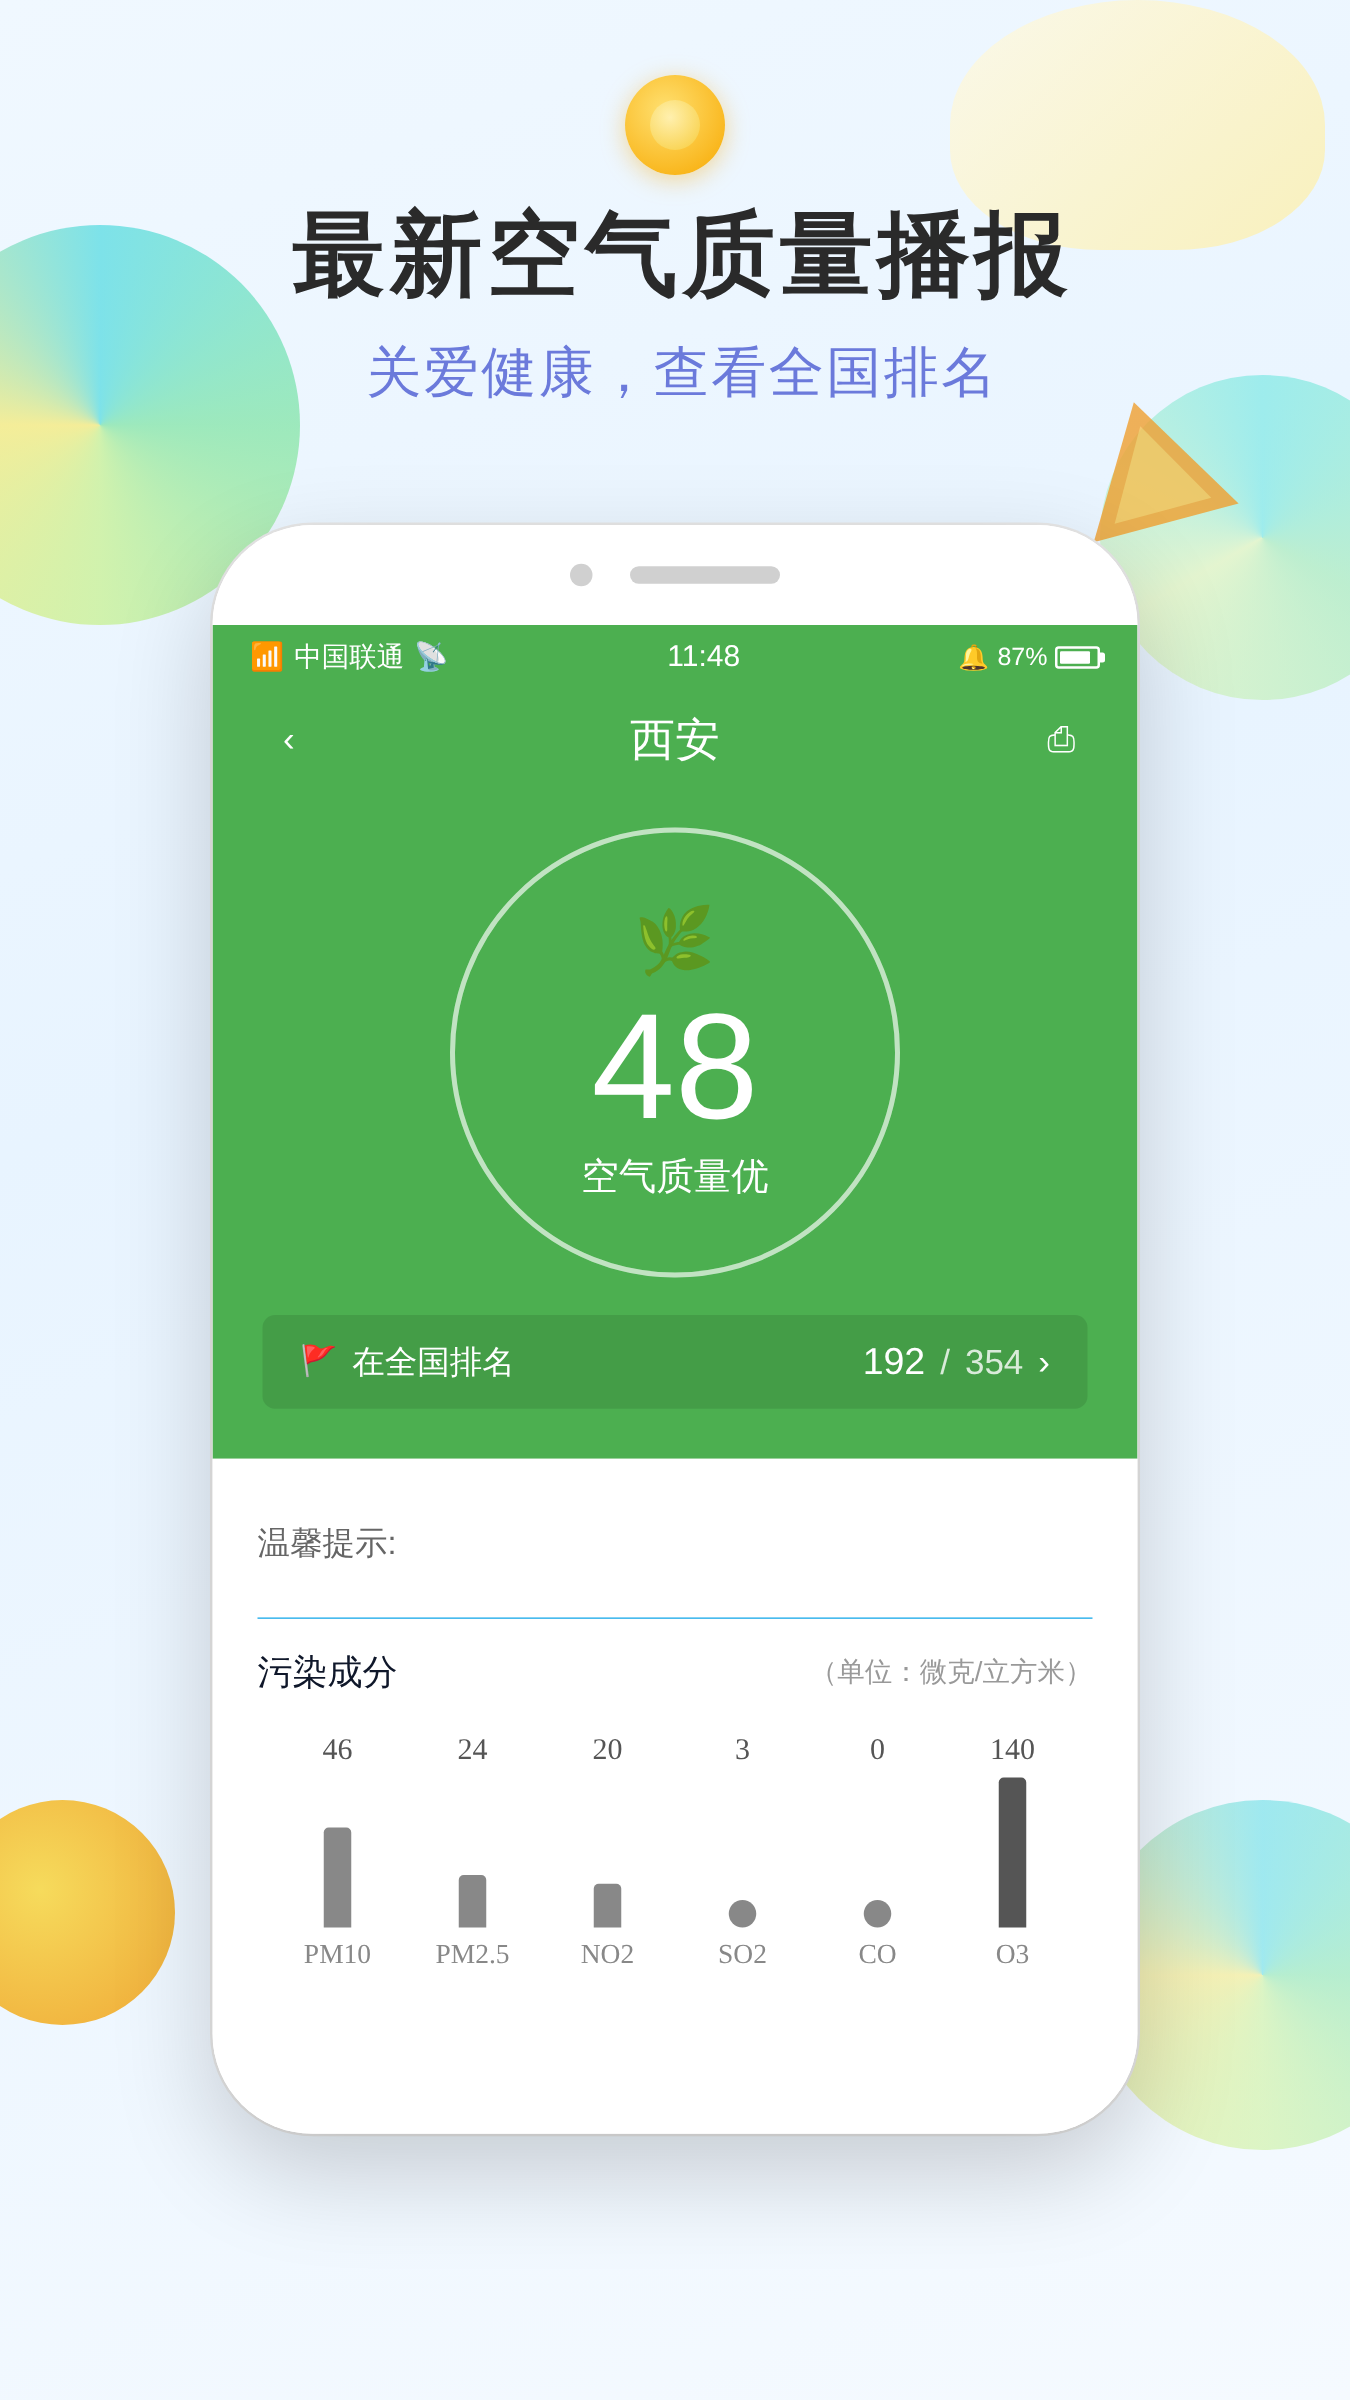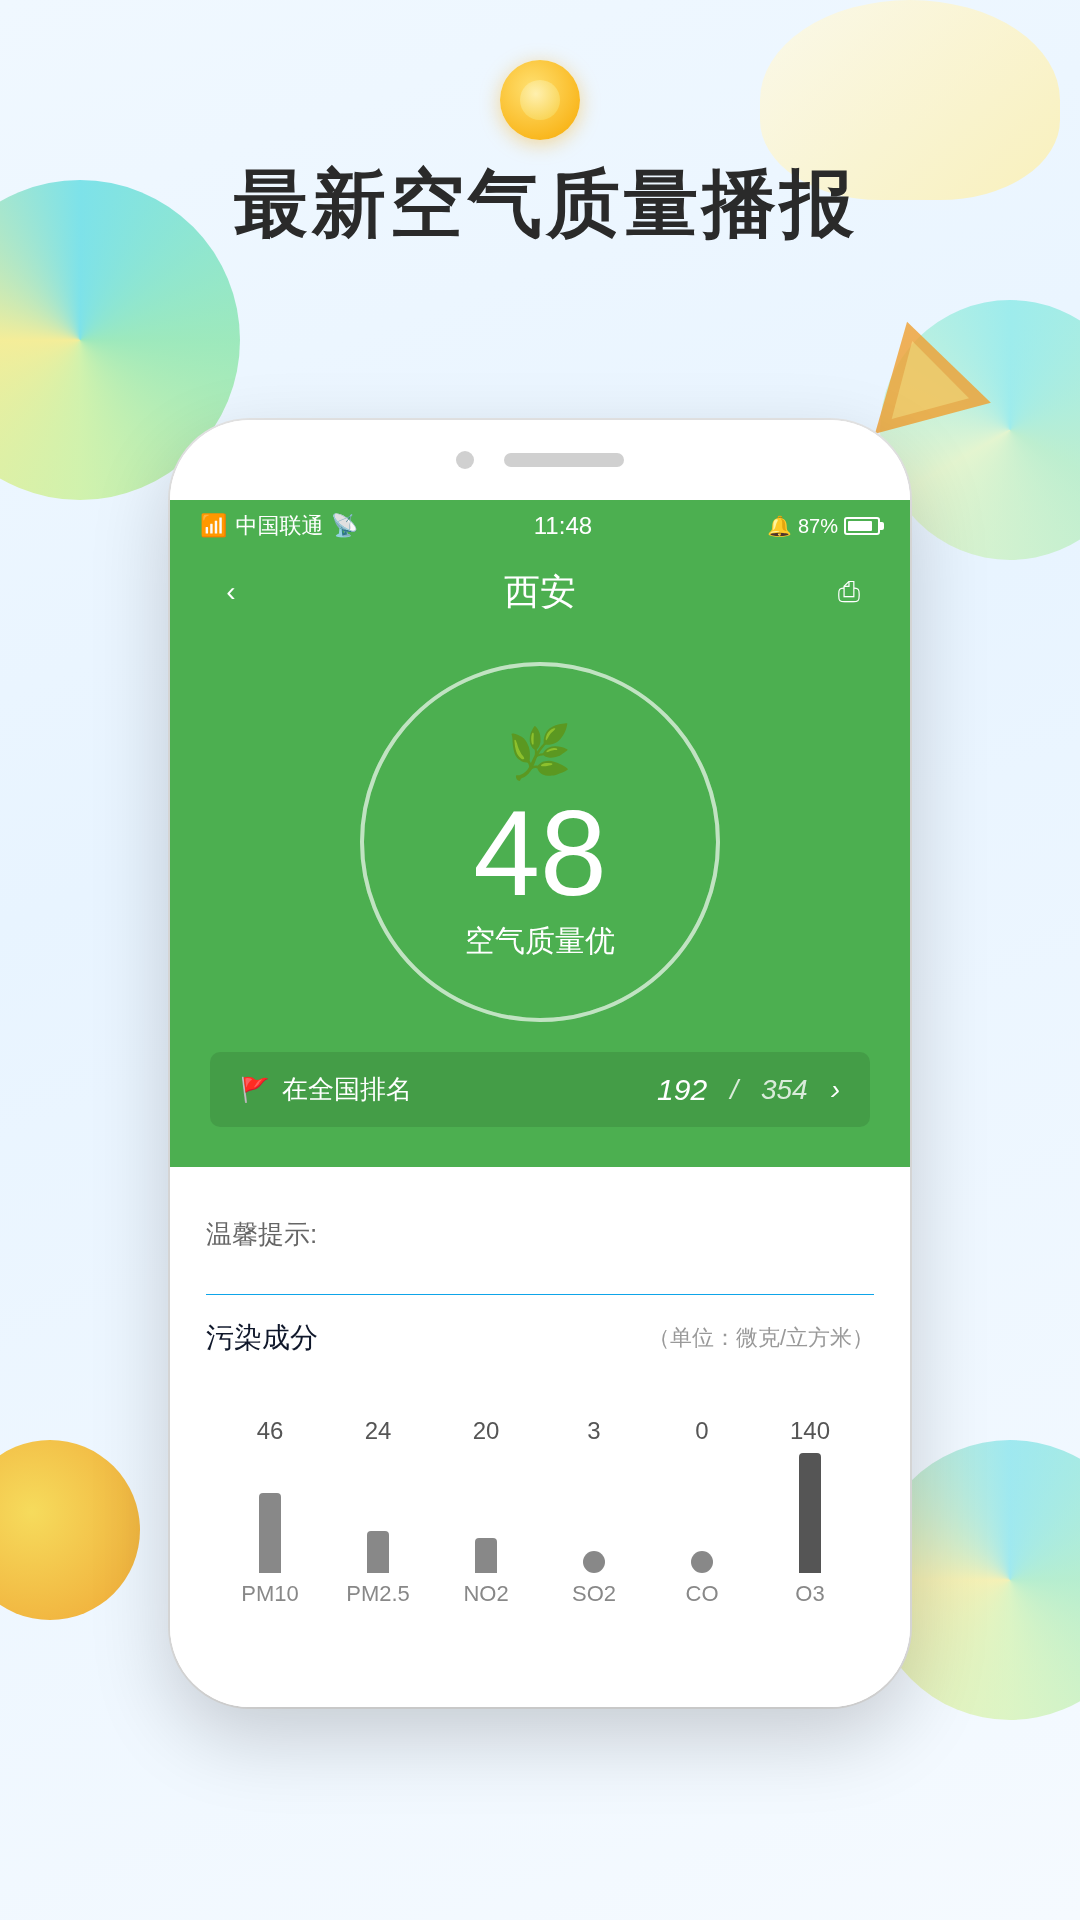--- a/index.html
+++ b/index.html
@@ -268,21 +268,21 @@
       width: 100%;
       margin-top: 20px;
       display: flex;
       align-items: center;
       justify-content: space-between;
       padding: 20px 30px;
       color: white;
     }
     .ranking-left { display: flex; align-items: center; gap: 12px; font-size: 26px; }
     .flag-icon { font-size: 24px; }
-    .ranking-right { display: flex; align-items: center; gap: 23px; font-style: italic; }
+    .ranking-right { display: flex; align-items: center; gap: 12px; }
     .ranking-number { font-size: 30px; font-weight: 500; }
     .ranking-slash { font-size: 28px; opacity: 0.8; }
     .ranking-total { font-size: 28px; opacity: 0.8; }
     .chevron-right { font-size: 28px; }
 
     
     .content-area {
       background: white;
       padding: 30px 36px;
     }
@@ -302,24 +302,24 @@
       justify-content: space-between;
       align-items: center;
       margin-bottom: 30px;
     }
     .pollution-title { font-size: 28px; color: #0f172a; font-weight: 500; }
     .pollution-unit { font-size: 22px; color: #999; }
 
     
     .chart-area {
       display: flex;
-      align-items: flex-end;
       justify-content: space-around;
       height: 220px;
       padding: 0 10px;
+      font-family: Liberation Serif, serif;
     }
     .chart-item {
       display: flex;
       flex-direction: column;
       align-items: center;
       gap: 8px;
       flex: 1;
     }
     .chart-value {
       font-size: 24px;
@@ -365,20 +365,21 @@
 <div class="bg-decoration bg-cloud-top-right"></div>
 
 <div class="top-icon-wrap">
   <div class="top-icon"></div>
 </div>
 
 <div class="triangle-deco"></div>
 
 <div class="main-heading">
   <h1>最新空气质量播报</h1>
+  <p>关爱健康，查看全国排名</p>
 </div>
 
 <div class="phone-wrap">
   <div class="phone">
 
     <div class="phone-top-bar">
       <div class="phone-camera"></div>
       <div class="phone-speaker"></div>
     </div>
 

